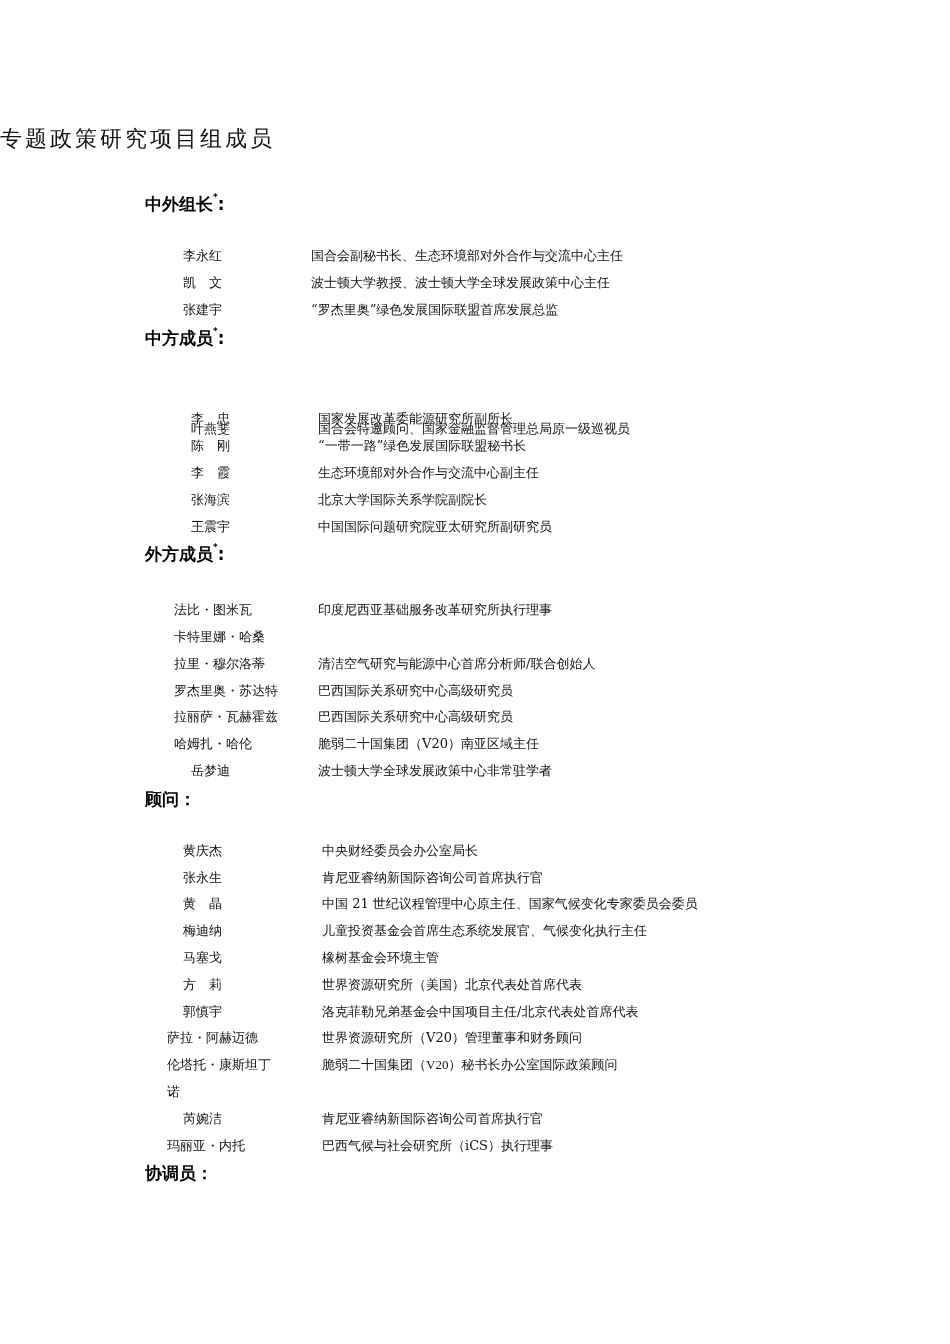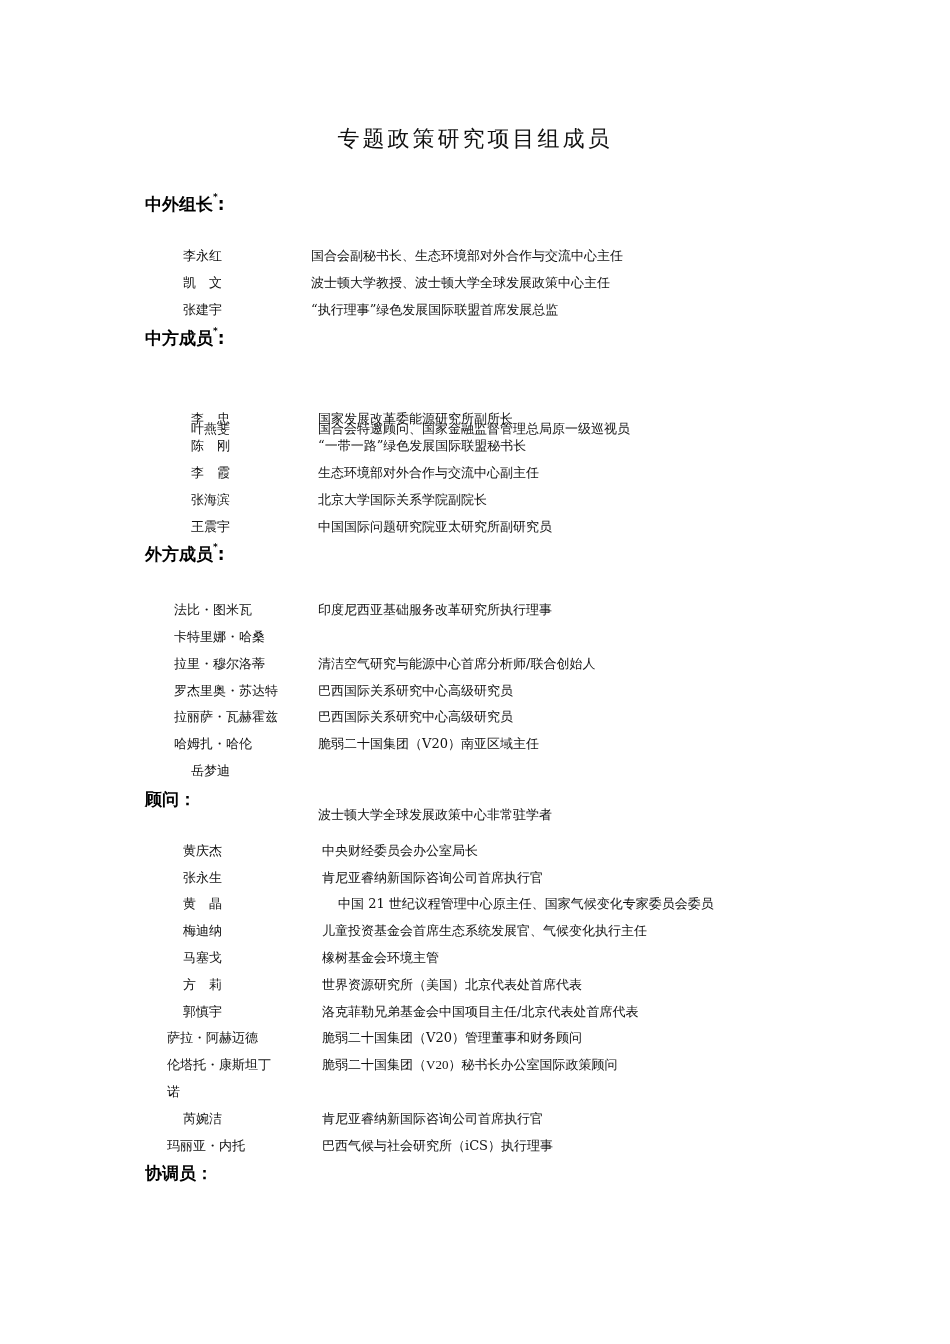--- a/index.html
+++ b/index.html
@@ -1,18 +1,18 @@
 <!DOCTYPE html>
 <html><head>
 <meta charset="utf-8">
 <style>
   html, body { margin: 0; padding: 0; background: #ffffff; }
   body { width: 950px; height: 1344px; position: relative; overflow: hidden;
          font-family: "DejaVu Serif", "Liberation Serif", serif; color: #111; }
-  .title { position: absolute; top: 124px; left: 0; width: 950px; text-align: center;
+  .title { position: absolute; top: 124px; left: 0; width: 950px; text-align: left;
            font-size: 22px; letter-spacing: 3px; font-family: "DejaVu Serif", serif; color: #111; }
   .heading { position: absolute; left: 145px; font-size: 17px; font-weight: bold;
              font-family: "DejaVu Sans", "Liberation Sans", sans-serif; color: #000; }
   .heading sup { font-size: 9px; vertical-align: top; position: relative; top: -1px; }
   .row { position: absolute; left: 0; width: 950px; height: 27px; font-size: 13px; line-height: 27px; white-space: nowrap; }
   .row .name { position: absolute; top: 0; }
   .row .desc { position: absolute; top: 0; }
 </style>
 </head>
 <body>
@@ -24,21 +24,21 @@
       <div class="row" style="top: 242px;">
         <span class="name" style="left: 183px;">李永红</span>
         <span class="desc" style="left: 311px;">国合会副秘书长、生态环境部对外合作与交流中心主任</span>
       </div>
       <div class="row" style="top: 269px;">
         <span class="name" style="left: 183px;">凯　文</span>
         <span class="desc" style="left: 311px;">波士顿大学教授、波士顿大学全球发展政策中心主任</span>
       </div>
       <div class="row" style="top: 296px;">
         <span class="name" style="left: 183px;">张建宇</span>
-        <span class="desc" style="left: 311px;">“执行理事”绿色发展国际联盟首席发展总监</span>
+        <span class="desc" style="left: 311px;">“罗杰里奥”绿色发展国际联盟首席发展总监</span>
       </div>
       <div class="heading" style="top: 327px;"><span>中方成员</span><sup>*</sup><span>:</span></div>
       <div class="row" style="top: 390px; margin-top: 25px;">
         <span class="name" style="left: 191px;">叶燕斐</span>
         <span class="desc" style="left: 318px;">国合会特邀顾问、国家金融监督管理总局原一级巡视员</span>
       </div>
       <div class="row" style="top: 405px;">
         <span class="name" style="left: 191px;">李　忠</span>
         <span class="desc" style="left: 318px;">国家发展改革委能源研究所副所长</span>
       </div>
@@ -77,54 +77,54 @@
       <div class="row" style="top: 703px;">
         <span class="name" style="left: 174px;">拉丽萨・瓦赫霍兹</span>
         <span class="desc" style="left: 318px;">巴西国际关系研究中心高级研究员</span>
       </div>
       <div class="row" style="top: 730px;">
         <span class="name" style="left: 174px;">哈姆扎・哈伦</span>
         <span class="desc" style="left: 318px;">脆弱二十国集团（V20）南亚区域主任</span>
       </div>
       <div class="row" style="top: 757px;">
         <span class="name" style="left: 191px;">岳梦迪</span>
-        <span class="desc" style="left: 318px; margin-top: 44px;">波士顿大学全球发展政策中心非常驻学者</span>
+        <span class="desc" style="left: 318px;">波士顿大学全球发展政策中心非常驻学者</span>
       </div>
       <div class="heading" style="top: 788px;"><span>顾问</span><span>：</span></div>
       <div class="row" style="top: 837px;">
         <span class="name" style="left: 183px;">黄庆杰</span>
         <span class="desc" style="left: 322px;">中央财经委员会办公室局长</span>
       </div>
       <div class="row" style="top: 864px;">
         <span class="name" style="left: 183px;">张永生</span>
         <span class="desc" style="left: 322px;">肯尼亚睿纳新国际咨询公司首席执行官</span>
       </div>
       <div class="row" style="top: 890px;">
         <span class="name" style="left: 183px;">黄　晶</span>
-        <span class="desc" style="left: 322px; margin-left: 16px;">中国 21 世纪议程管理中心原主任、国家气候变化专家委员会委员</span>
+        <span class="desc" style="left: 322px;">中国 21 世纪议程管理中心原主任、国家气候变化专家委员会委员</span>
       </div>
       <div class="row" style="top: 917px;">
         <span class="name" style="left: 183px;">梅迪纳</span>
         <span class="desc" style="left: 322px;">儿童投资基金会首席生态系统发展官、气候变化执行主任</span>
       </div>
       <div class="row" style="top: 944px;">
         <span class="name" style="left: 183px;">马塞戈</span>
         <span class="desc" style="left: 322px;">橡树基金会环境主管</span>
       </div>
       <div class="row" style="top: 971px;">
         <span class="name" style="left: 183px;">方　莉</span>
         <span class="desc" style="left: 322px;">世界资源研究所（美国）北京代表处首席代表</span>
       </div>
       <div class="row" style="top: 998px;">
         <span class="name" style="left: 183px;">郭慎宇</span>
         <span class="desc" style="left: 322px;">洛克菲勒兄弟基金会中国项目主任/北京代表处首席代表</span>
       </div>
       <div class="row" style="top: 1024px;">
         <span class="name" style="left: 167px;">萨拉・阿赫迈德</span>
-        <span class="desc" style="left: 322px;">脆弱二十国集团（V20）管理董事和财务顾问</span>
+        <span class="desc" style="left: 322px;">世界资源研究所（V20）管理董事和财务顾问</span>
       </div>
       <div class="row" style="top: 1051px;">
         <span class="name" style="left: 167px;">伦塔托・康斯坦丁</span>
         <span class="desc" style="left: 322px; font-family: Liberation Serif, serif;">脆弱二十国集团（V20）秘书长办公室国际政策顾问</span>
       </div>
       <div class="row" style="top: 1078px;">
         <span class="name" style="left: 167px;">诺</span>
         <span class="desc" style="left: 322px;"></span>
       </div>
       <div class="row" style="top: 1105px;">

